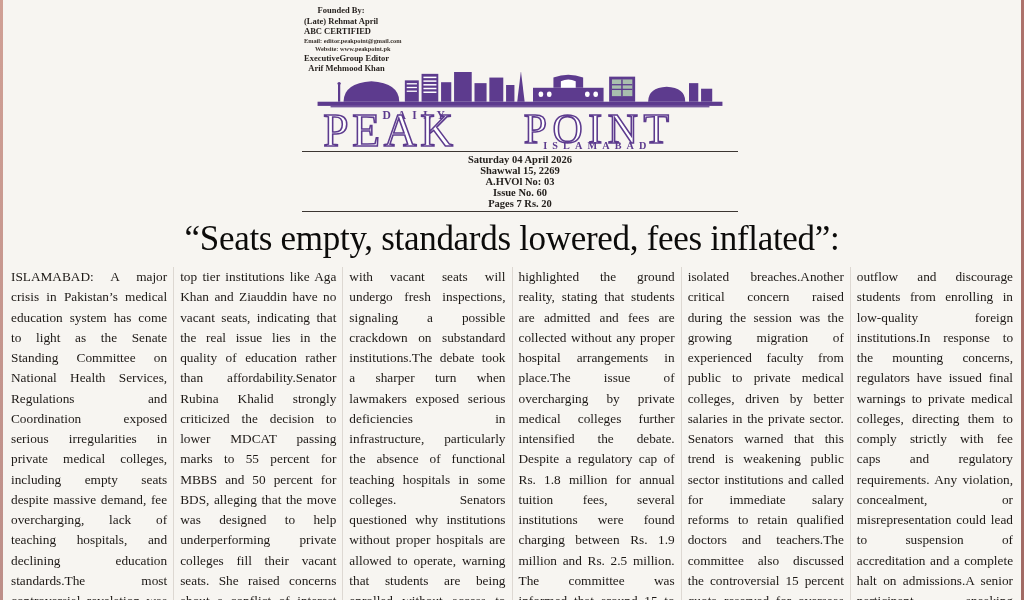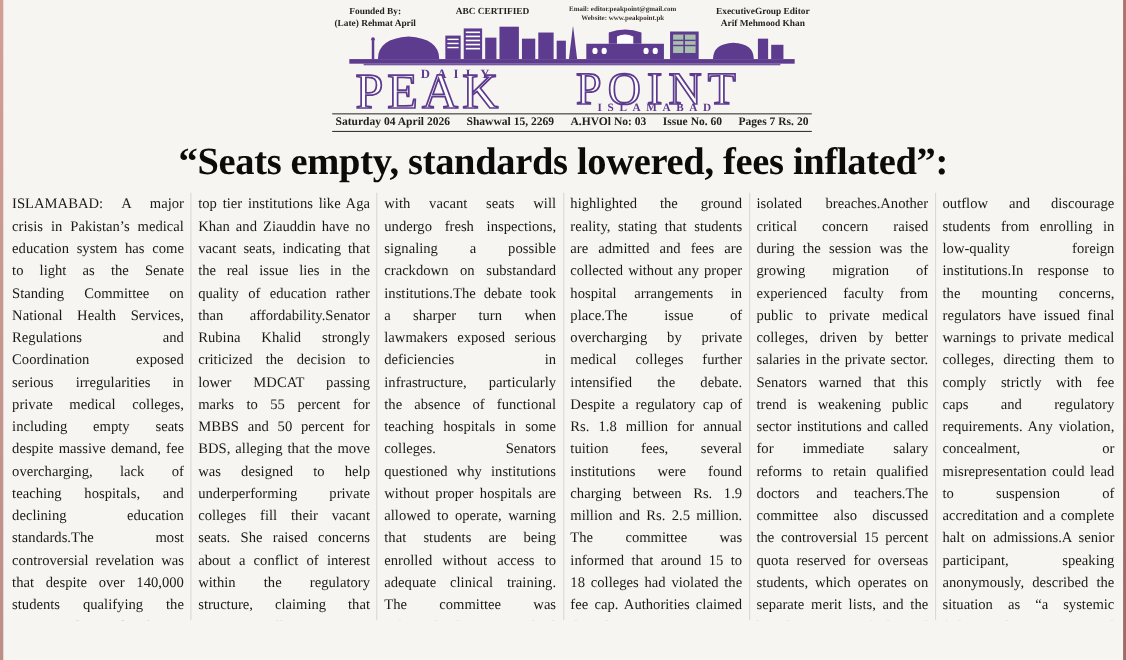--- a/index.html
+++ b/index.html
@@ -10,33 +10,34 @@
     color:#25211e;
     position:relative;
     overflow:hidden;
   }
   .edge-strip { position:absolute; top:0; bottom:0; width:3px; z-index:5; }
   .edge-strip.left  { left:0;  background:linear-gradient(#b05a4a,#8d3a32); opacity:.55; }
   .edge-strip.right { right:0; background:linear-gradient(#8d3a32,#7c2f28); opacity:.7; }
 
   
   .masthead { width:436px; margin:0 auto; padding-top:4px; position:relative; left:8px; }
-  .mast-top { display:flex; justify-content:space-between; align-items:flex-start; padding:1px 2px 0 2px; }
+  .mast-top { display:flex; align-items:flex-start; padding:1px 2px 0 2px;flex-direction:column; }
   .mast-top .blk { font-weight:bold; font-size:8.5px; line-height:1.25; text-align:center; color:#241f1c; }
   .mast-top .blk.small { font-size:6.3px; font-weight:bold; color:#3a332e; }
   .logo-svg { display:block; width:436px; height:78px; margin-top:-2px; }
   .dateline {
     display:flex; justify-content:space-between; align-items:center;
     border-top:1.5px solid #3c3632; border-bottom:1.5px solid #3c3632;
     font-weight:bold; font-size:10.5px; padding:2px 3px; margin-top:1px;
     white-space:nowrap;
+    flex-direction:column;
   }
 
   
-  .headline { text-align:center; margin-top:7px; color:#0c0b0a; font-weight:bold; }
+  .headline { text-align:center; margin-top:7px; color:#0c0b0a; font-weight:normal; }
   .headline .l1 { font-size:35px; line-height:1.12; letter-spacing:-0.3px; }
   .headline .l2 { font-size:37px; line-height:1.12; letter-spacing:-0.3px; }
 
   
   .body-wrap {
     display:flex; width:1014px; margin:9px auto 0 auto; height:389px; overflow:hidden;
   }
   .col {
     flex:1 1 0; padding:0 6px; overflow:hidden;
     font-size:13.3px; line-height:1.525; text-align:justify; text-align-last:justify;

